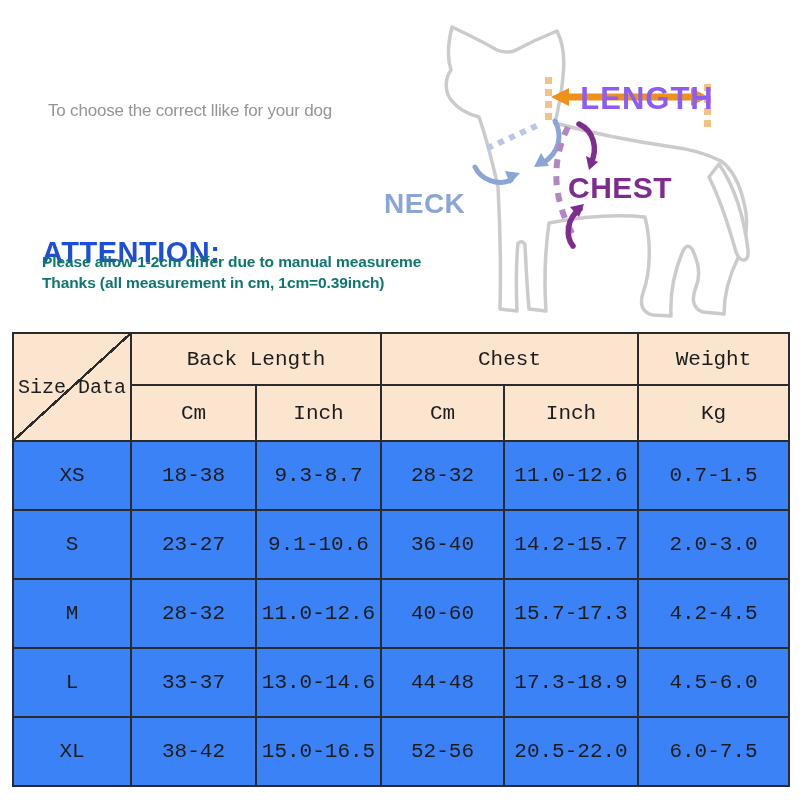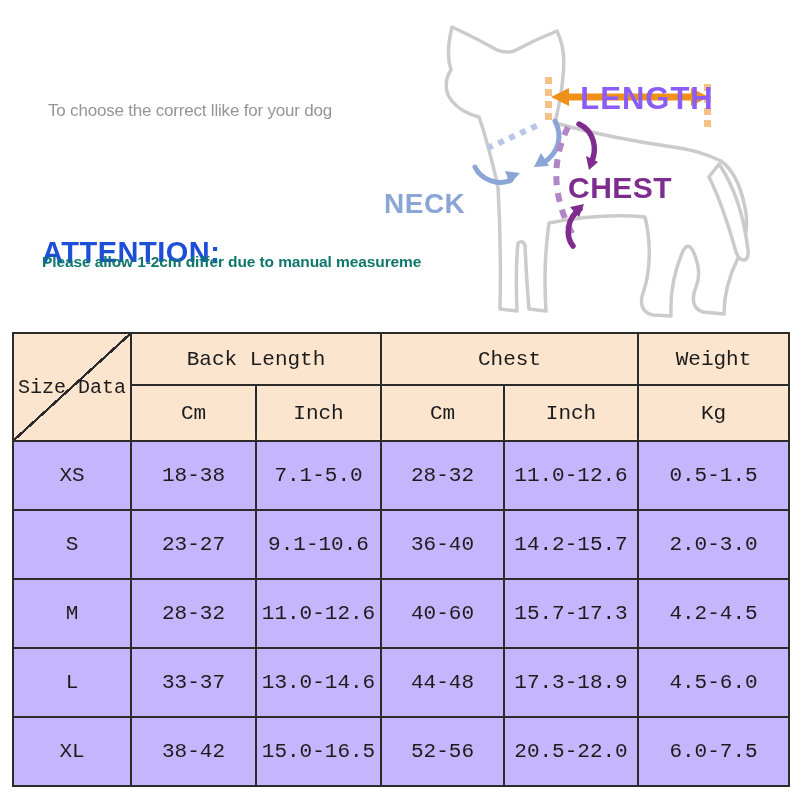--- a/index.html
+++ b/index.html
@@ -23,37 +23,38 @@
   .label-neck{left:384px;top:146px;font-size:28px;color:#8ba5d6;letter-spacing:.5px;margin-top:42px;}
   .label-chest{left:568px;top:171px;font-size:30px;color:#7e2d8f;letter-spacing:.5px;}
   
   table.size-table{position:absolute;left:12px;top:332px;width:776px;border-collapse:collapse;
                    table-layout:fixed;font-family:"Liberation Mono",monospace;color:#1c1c1c;}
   table.size-table td,table.size-table th{border:2px solid #2b2b2b;text-align:center;
                    vertical-align:middle;font-weight:400;padding:0;}
   .hdr{background:#fbe5ce;font-size:21px;}
   .row-group th{height:50px;}
   .row-units th{height:54px;border-radius:6px;}
-  td.cell{height:67px;font-size:21px;background:#c4b5fd;}
+  td.cell{height:67px;font-size:21px;background:#3b82f6;}
   td.corner{background-color:#fbe5ce;background-image:linear-gradient(to bottom right,
             transparent calc(50% - 1.2px),#2b2b2b calc(50% - 1.2px),
             #2b2b2b calc(50% + 1.2px),transparent calc(50% + 1.2px));
             font-size:20px;font-family:Liberation Mono, monospace;}
 </style>
 </head>
 <body>
 
 <div class="canvas">
 
   <div class="guide-sub">
     <div>To choose the correct llike for your dog</div>
   </div>
   <h2 class="attention-title">ATTENTION:</h2>
   <div class="attention-body">
     <div>Please allow 1-2cm differ due to manual measureme</div>
+    <div>Thanks (all measurement in cm, 1cm=0.39inch)</div>
   </div>
 
   <div class="dog-wrap">
     <svg width="407" height="318" viewBox="0 0 407 318">
 
       <g fill="#ffffff" stroke="#cbcbcb" stroke-width="3.5" stroke-linejoin="round" stroke-linecap="round">
         <path d="M 59 13
           C 55 29 54 44 58 56
           C 51 66 52 79 59 87
           C 65 95 75 100 86 103
@@ -155,24 +156,24 @@
         <th class="hdr">Inch</th>
         <th class="hdr">Cm</th>
         <th class="hdr">Inch</th>
         <th class="hdr">Kg</th>
       </tr>
     </thead>
     <tbody>
       <tr>
         <td class="cell">XS</td>
         <td class="cell">18-38</td>
-        <td class="cell">7.1-5.0</td>
+        <td class="cell">9.3-8.7</td>
         <td class="cell">28-32</td>
         <td class="cell">11.0-12.6</td>
-        <td class="cell">0.5-1.5</td>
+        <td class="cell">0.7-1.5</td>
       </tr>
       <tr>
         <td class="cell">S</td>
         <td class="cell">23-27</td>
         <td class="cell">9.1-10.6</td>
         <td class="cell">36-40</td>
         <td class="cell">14.2-15.7</td>
         <td class="cell">2.0-3.0</td>
       </tr>
       <tr>

